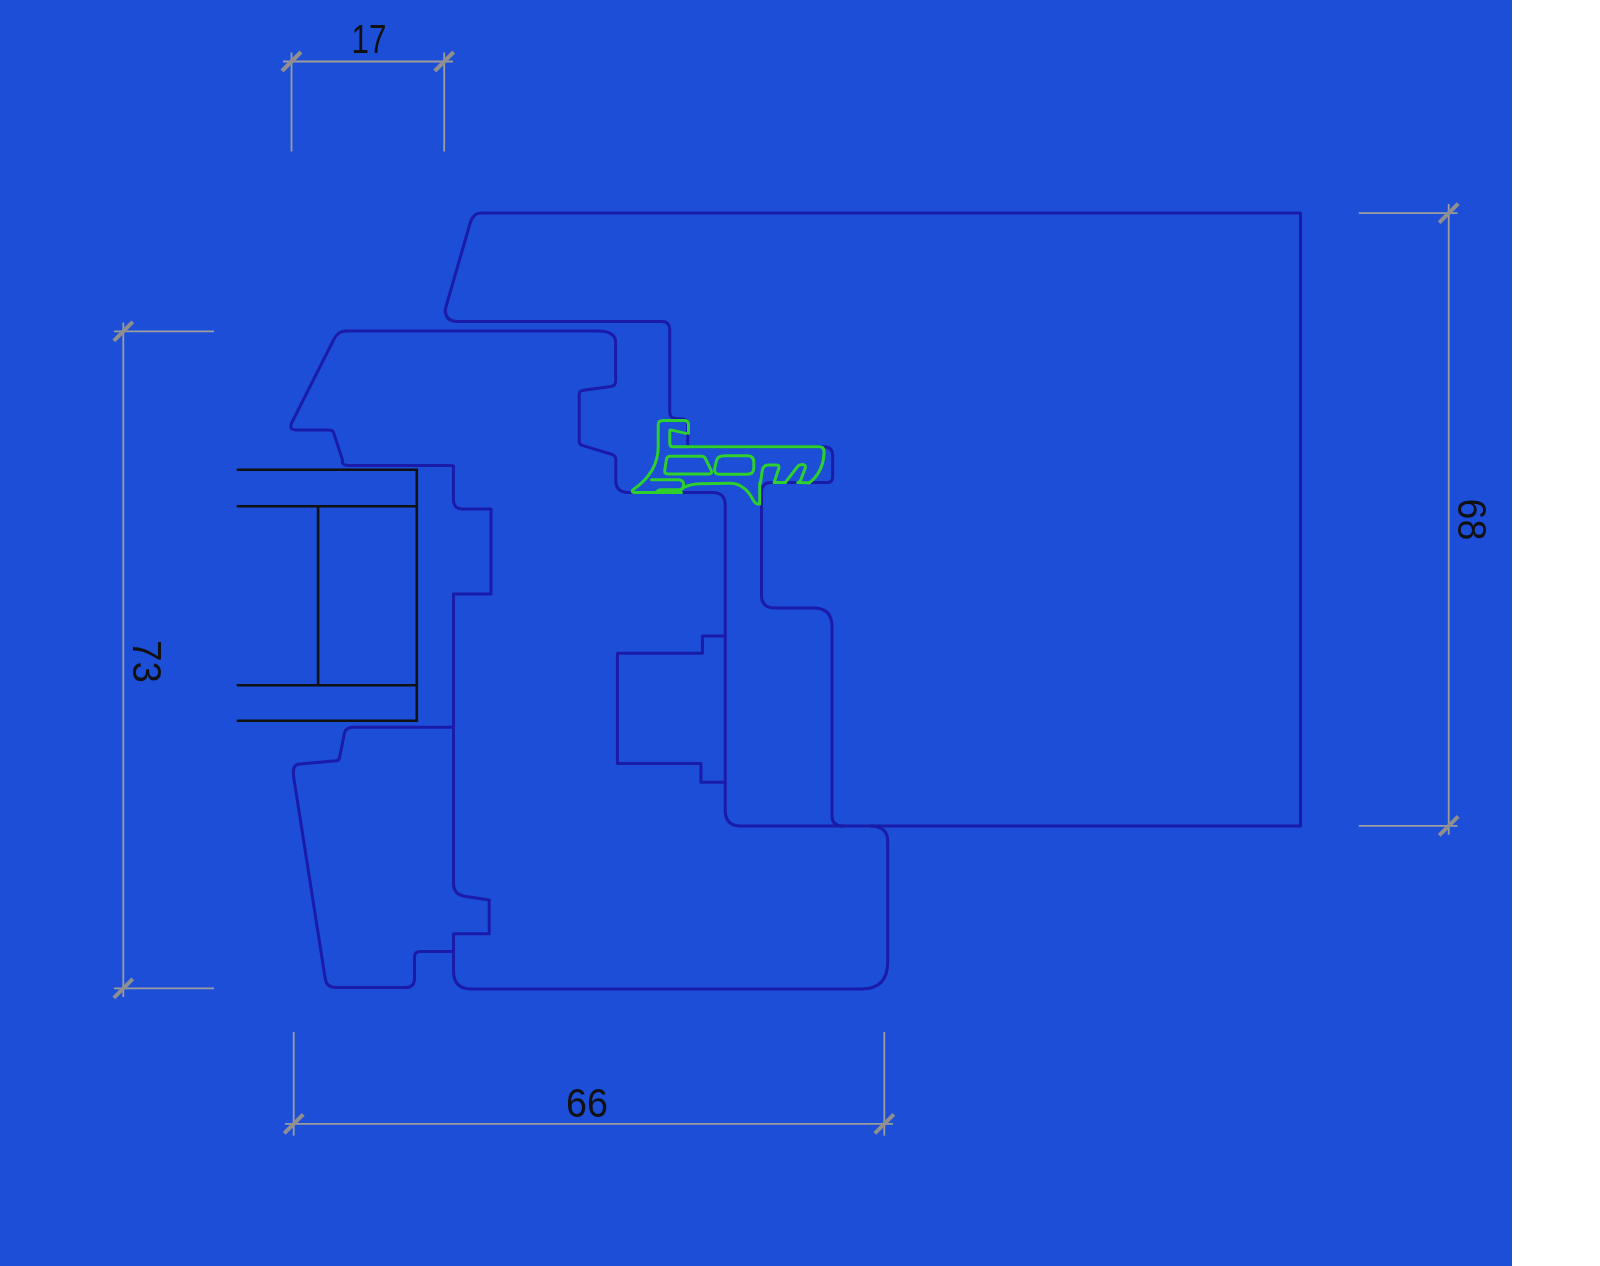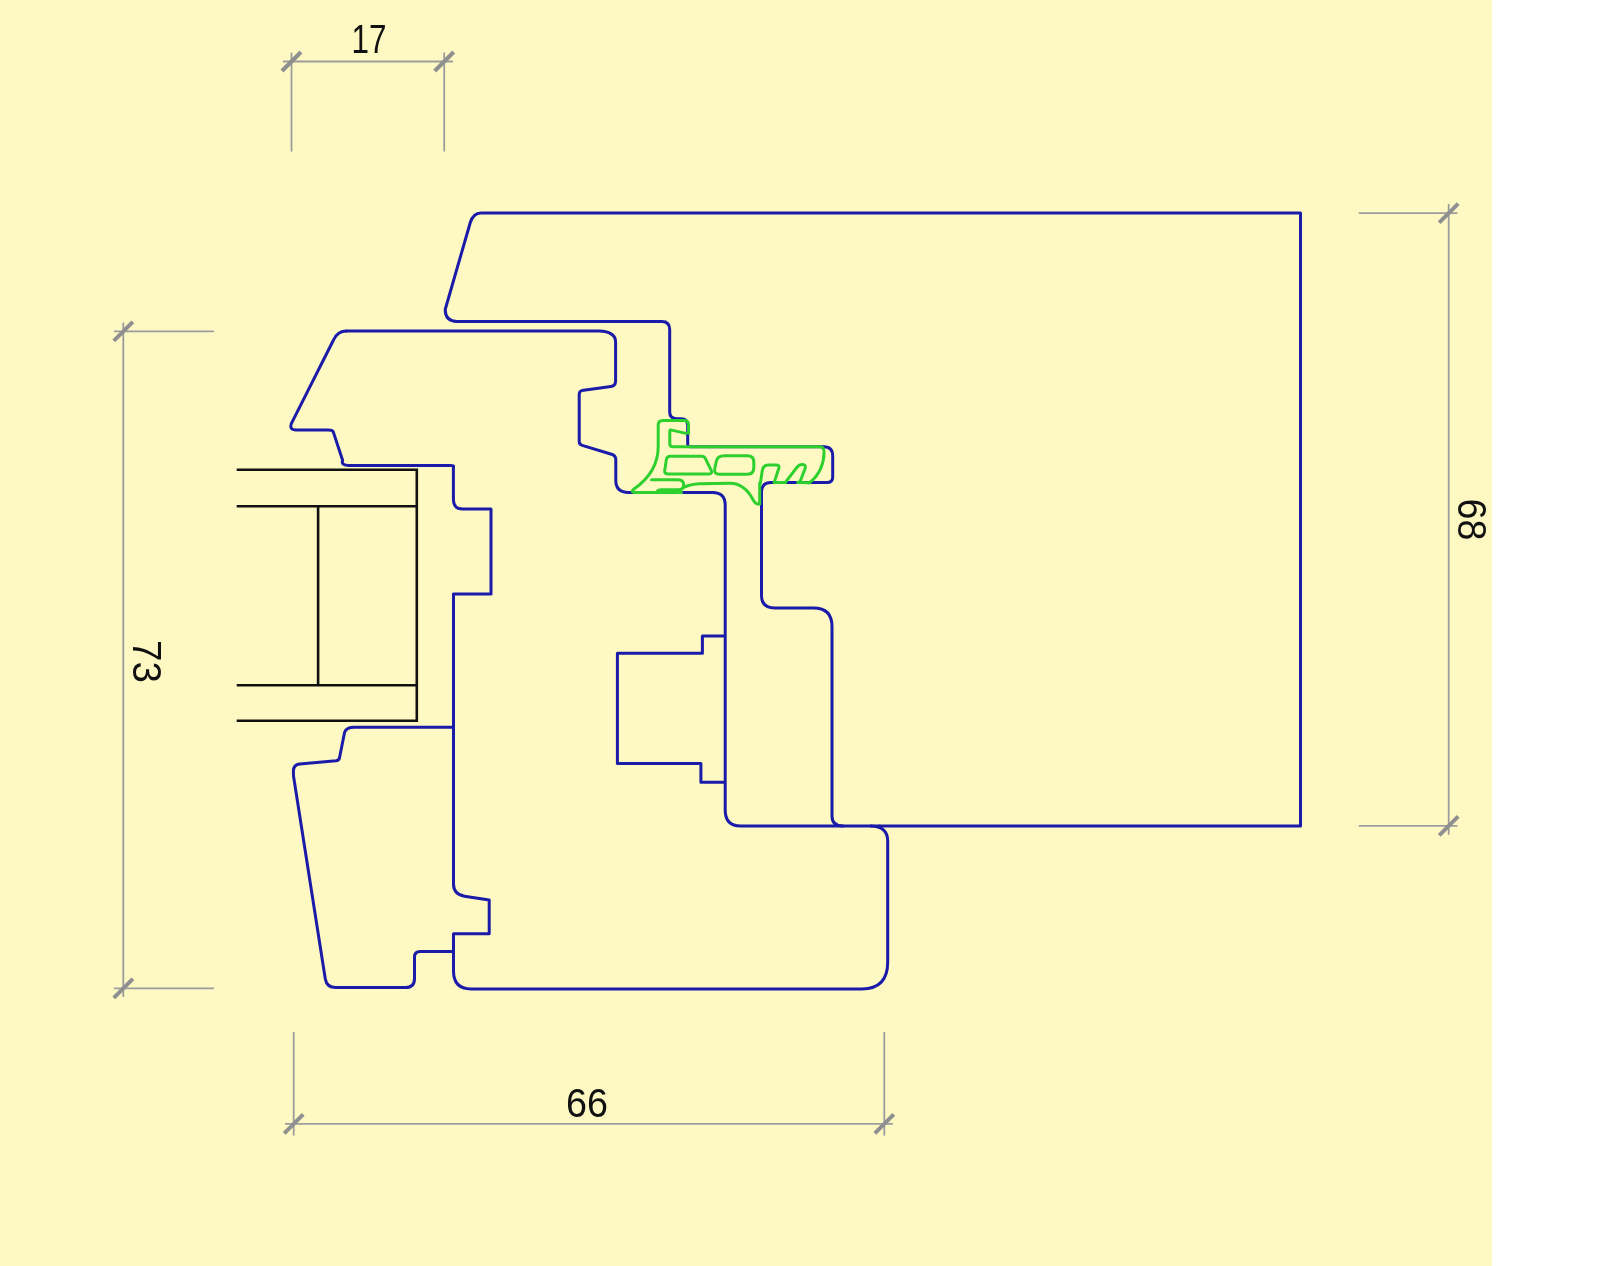--- a/index.html
+++ b/index.html
@@ -1,17 +1,17 @@
 <!DOCTYPE html>
 <html><head>
 <meta charset="utf-8">
 <style>
   html,body{margin:0;padding:0;background:#ffffff;}
-  .page{width:1492px;height:1266px;position:relative;background:#fef9c3;
-        font-family:"Liberation Sans", sans-serif;}
+  .page{width:1492px;height:1266px;position:relative;background:#1d4ed8;
+        font-family:"Liberation Sans", sans-serif;padding-left:20px;}
   svg{position:absolute;left:0;top:0;}
   text{font-family:"Liberation Sans", sans-serif;fill:#111111;}
 </style>
 </head>
 <body>
 <div class="page">
 <svg width="1600" height="1266" viewBox="0 0 1600 1266">
 
   <g fill="none" stroke="#1b1baa" stroke-width="3.0" stroke-linecap="round" stroke-linejoin="round">
 

